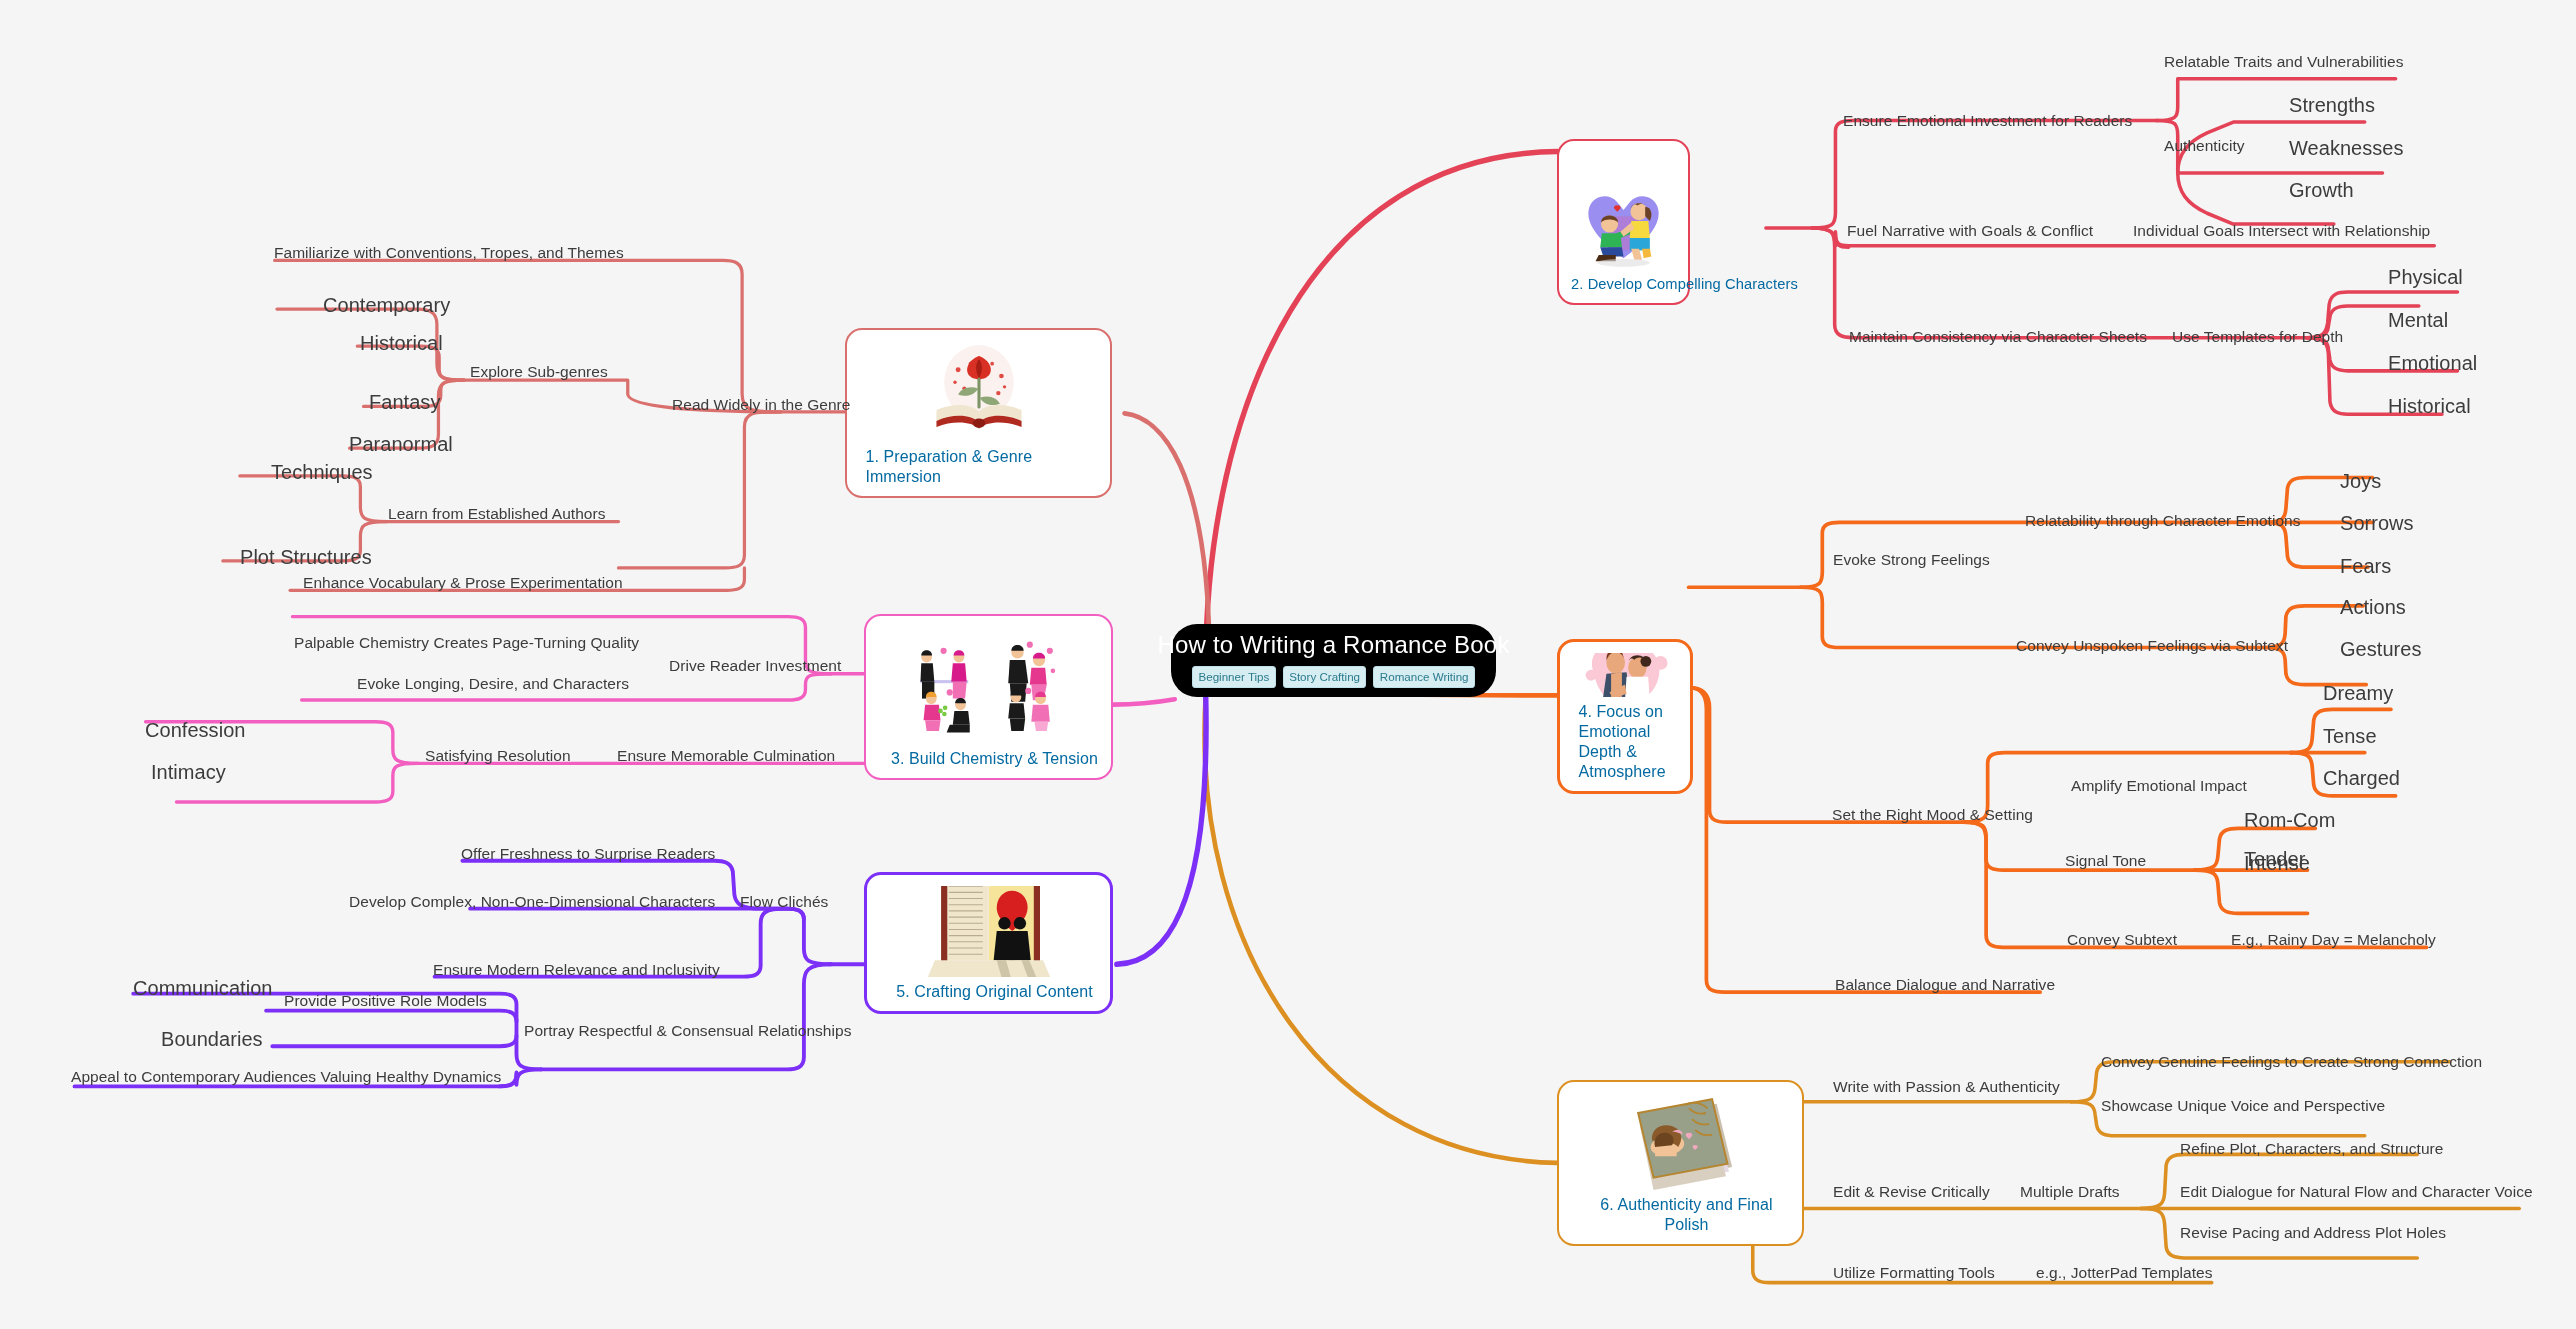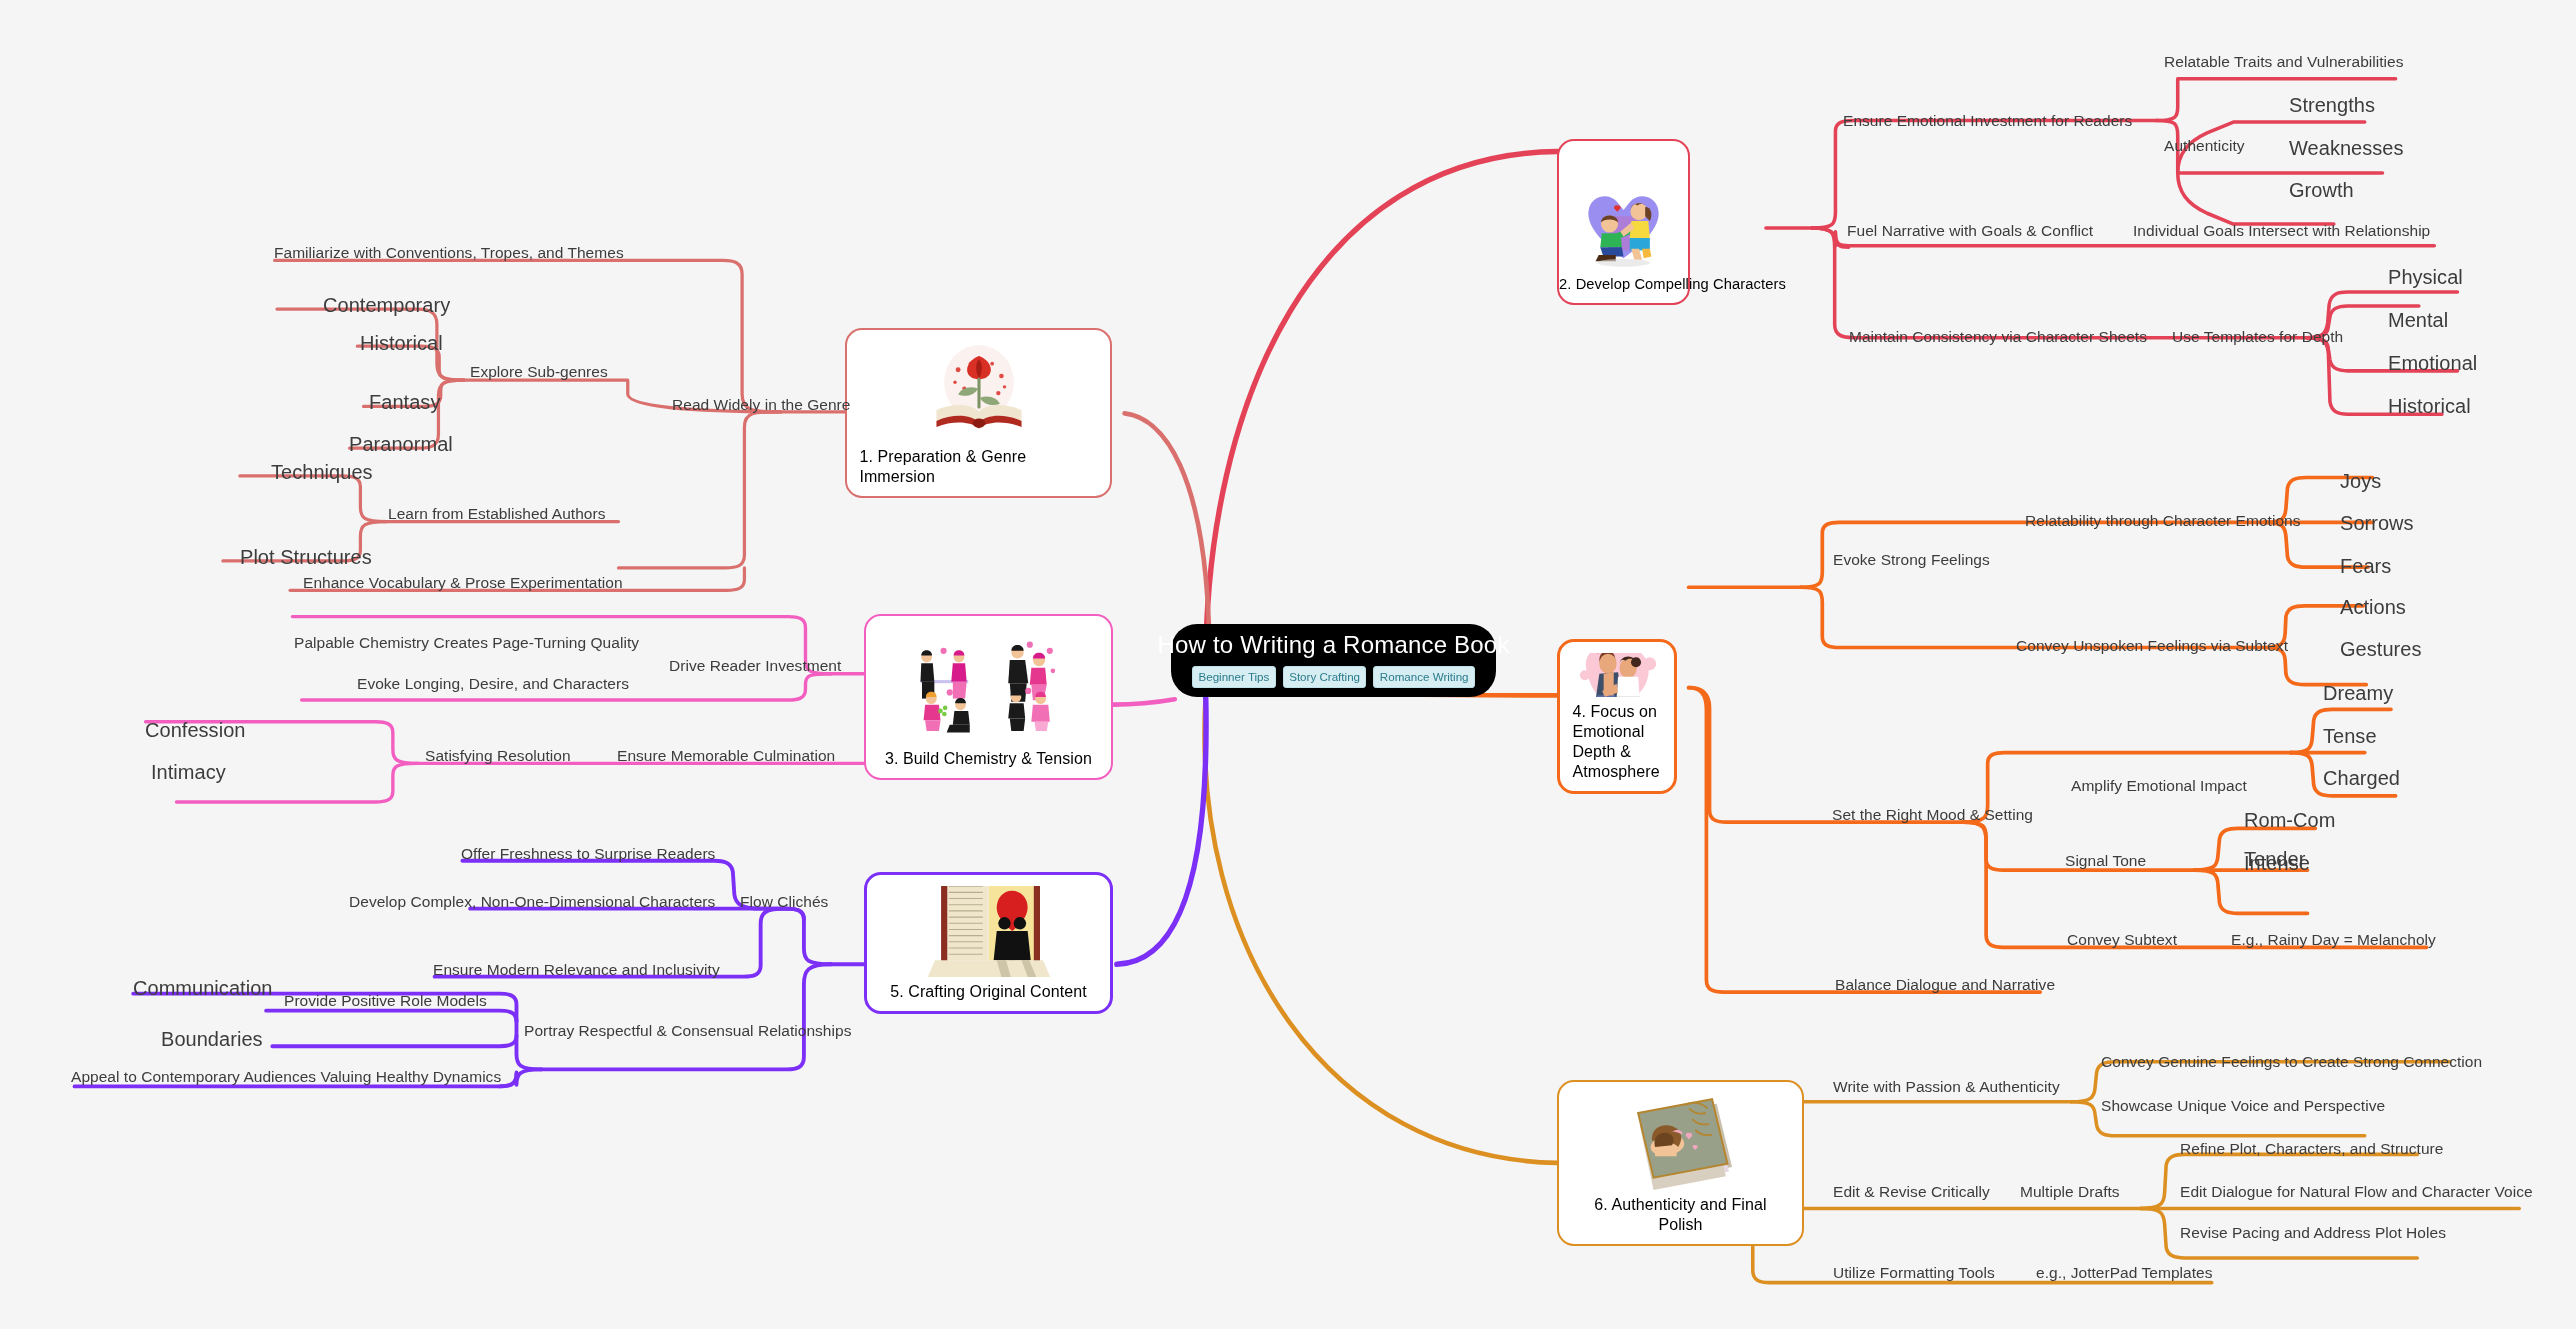--- a/index.html
+++ b/index.html
@@ -15,22 +15,22 @@
 
   .node{
     position:absolute;background:#ffffff;border-radius:17px;
     box-sizing:border-box;display:flex;flex-direction:column;
     align-items:center;justify-content:flex-start;
     padding:10.8px 12.4px 9.3px 12.4px;
   }
   .node .thumb{width:100%;flex:1 1 auto;display:flex;align-items:center;justify-content:center;overflow:hidden;}
   .node .thumb svg{display:block;}
   .node .nlabel{
-    font-size:16px;line-height:1.25;color:#000000;text-align:left;
-    width:100%;margin-top:4.6px;letter-spacing:0.1px;
+    font-size:16px;line-height:1.25;color:#0369a1;text-align:left;
+    width:100%;margin-top:4.6px;letter-spacing:0.1px;margin-left:12px;
   }
 
   
   #root-node{
     position:absolute;background:#000000;border-radius:26px;
     display:flex;flex-direction:column;align-items:center;justify-content:center;
     padding:10.8px 20px 12.4px 20px;box-sizing:border-box;
   }
   #root-title{color:#ffffff;font-size:24px;line-height:1.15;white-space:nowrap;letter-spacing:0.2px;}
   #root-tags{display:flex;gap:7px;margin-top:7px;}
@@ -284,21 +284,21 @@
             <path d="M45 14 C45 5 59 5 59 14Z" fill="#e6378f"></path>
           <path d="M42 24 L62 24 L64 46 L40 46Z" fill="#f06fb5"></path>
           <path d="M44 46 L62 46 L60 58 L46 58Z" fill="#f9a8d4"></path>
           <circle cx="36" cy="6" r="4" fill="#f06fb5"></circle>
         </g>
       </svg>
     </div>
     <div class="nlabel" style="text-align:center;">3. Build Chemistry &amp; Tension</div>
   </div>
 
-  <div class="node" id="n4" style="left:1557px;top:639px;width:120px;height:155px;border:3.1px solid #f4691a;">
+  <div class="node" id="n4" style="left:1557px;top:639px;width:136px;height:155px;border:3.1px solid #f4691a;">
     <div class="thumb">
       <svg width="96" height="85" viewBox="0 0 124 110">
         <path d="M20 48 C14 22 42 8 66 12 C92 16 110 32 106 56 C102 82 78 96 54 92 C32 88 25 70 20 48Z" fill="#fbc8d6"></path>
         <circle cx="18" cy="56" r="7" fill="#fbc8d6"></circle>
           <circle cx="108" cy="40" r="9" fill="#fbc8d6"></circle>
         <g fill="#e8384a">
             <path d="M36 26l-4-4a3 3 0 014-4 3 3 0 014 4z"></path>
             <path d="M50 18l-3-3a2.2 2.2 0 013-3 2.2 2.2 0 013 3z"></path>
             <path d="M84 24l-4-4a3 3 0 014-4 3 3 0 014 4z"></path>
           </g>

